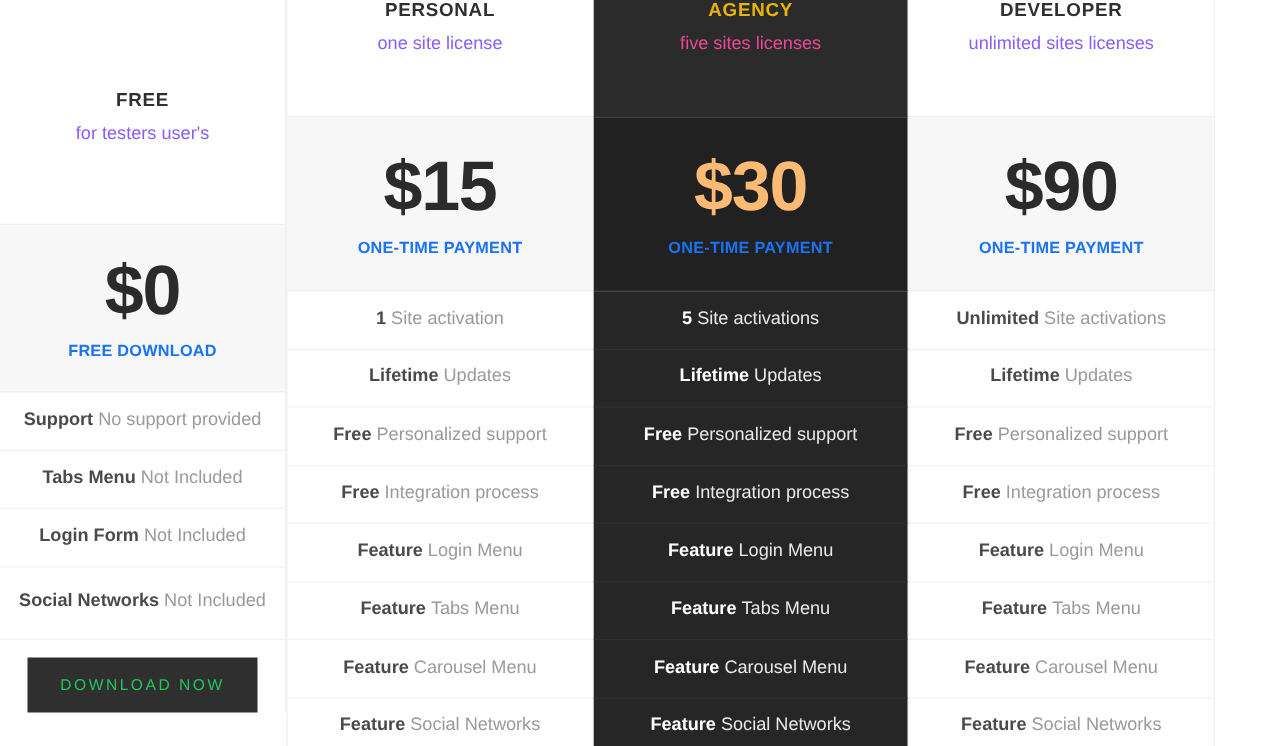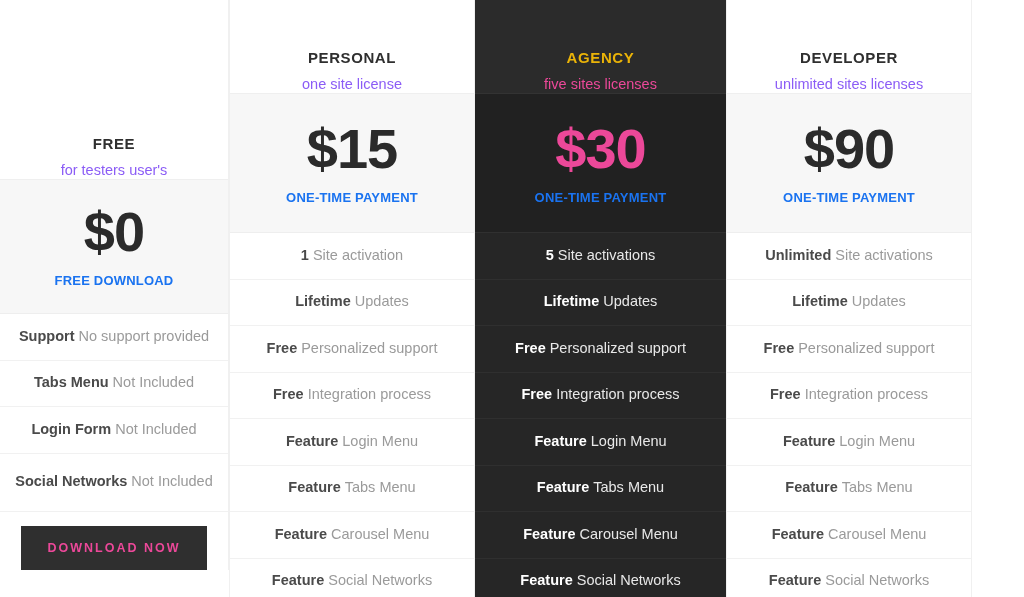--- a/index.html
+++ b/index.html
@@ -45,21 +45,21 @@
   }
   .col-free { border-right: 1px solid #f0f0f0; }
 
   
   .col-head {
     background: #ffffff;
     border-bottom: 1px solid #efefef;
     display: flex;
     flex-direction: column;
     align-items: center;
-    justify-content: flex-end;
+    justify-content: flex-start;
     text-align: center;
     box-sizing: border-box;
   }
   .plan-name {
     font-size: 15px;
     font-weight: bold;
     letter-spacing: 0.6px;
     color: #2f2f2f;
     line-height: 1.2;
   }
@@ -125,25 +125,25 @@
   .cta-wrap {
     display: flex;
     align-items: flex-start;
     justify-content: center;
     padding-top: 14px;
     box-sizing: border-box;
     flex: 1;
   }
   .cta-button {
     background: #2f2f2f;
-    color: #ec4899;
+    color: #22c55e;
     border: none;
     font-family: "Liberation Sans", sans-serif;
     font-size: 12.5px;
-    font-weight: bold;
+    font-weight: normal;
     letter-spacing: 2px;
     text-transform: uppercase;
     padding: 15px 26px;
     cursor: pointer;
     white-space: nowrap;
   }
 
   
   .col-free .col-head   { margin-top: 72px; height: 108px; }
   .col-free .col-price  { height: 134px; }
@@ -161,21 +161,21 @@
     height: 94px;
     border-bottom: 1px solid #333333;
   }
   .col-agency .plan-name { color: #eab308; }
   .col-agency .plan-sub  { color: #ec4899; }
   .col-agency .col-price {
     background: #212121;
     height: 139px;
     border-bottom: 1px solid #303030;
   }
-  .col-agency .price-amount { color: #ec4899; }
+  .col-agency .price-amount { color: #fdba74; }
   .col-agency .price-note   { color: #1a73f0; }
   .col-agency .features { background: #262626; }
   .col-agency .feature-row {
     color: #e8e8e8;
     border-bottom: 1px solid #2f2f2f;
     font-weight: normal;
   }
   .col-agency .feature-row b { color: #ffffff; }
 </style>
 </head>

